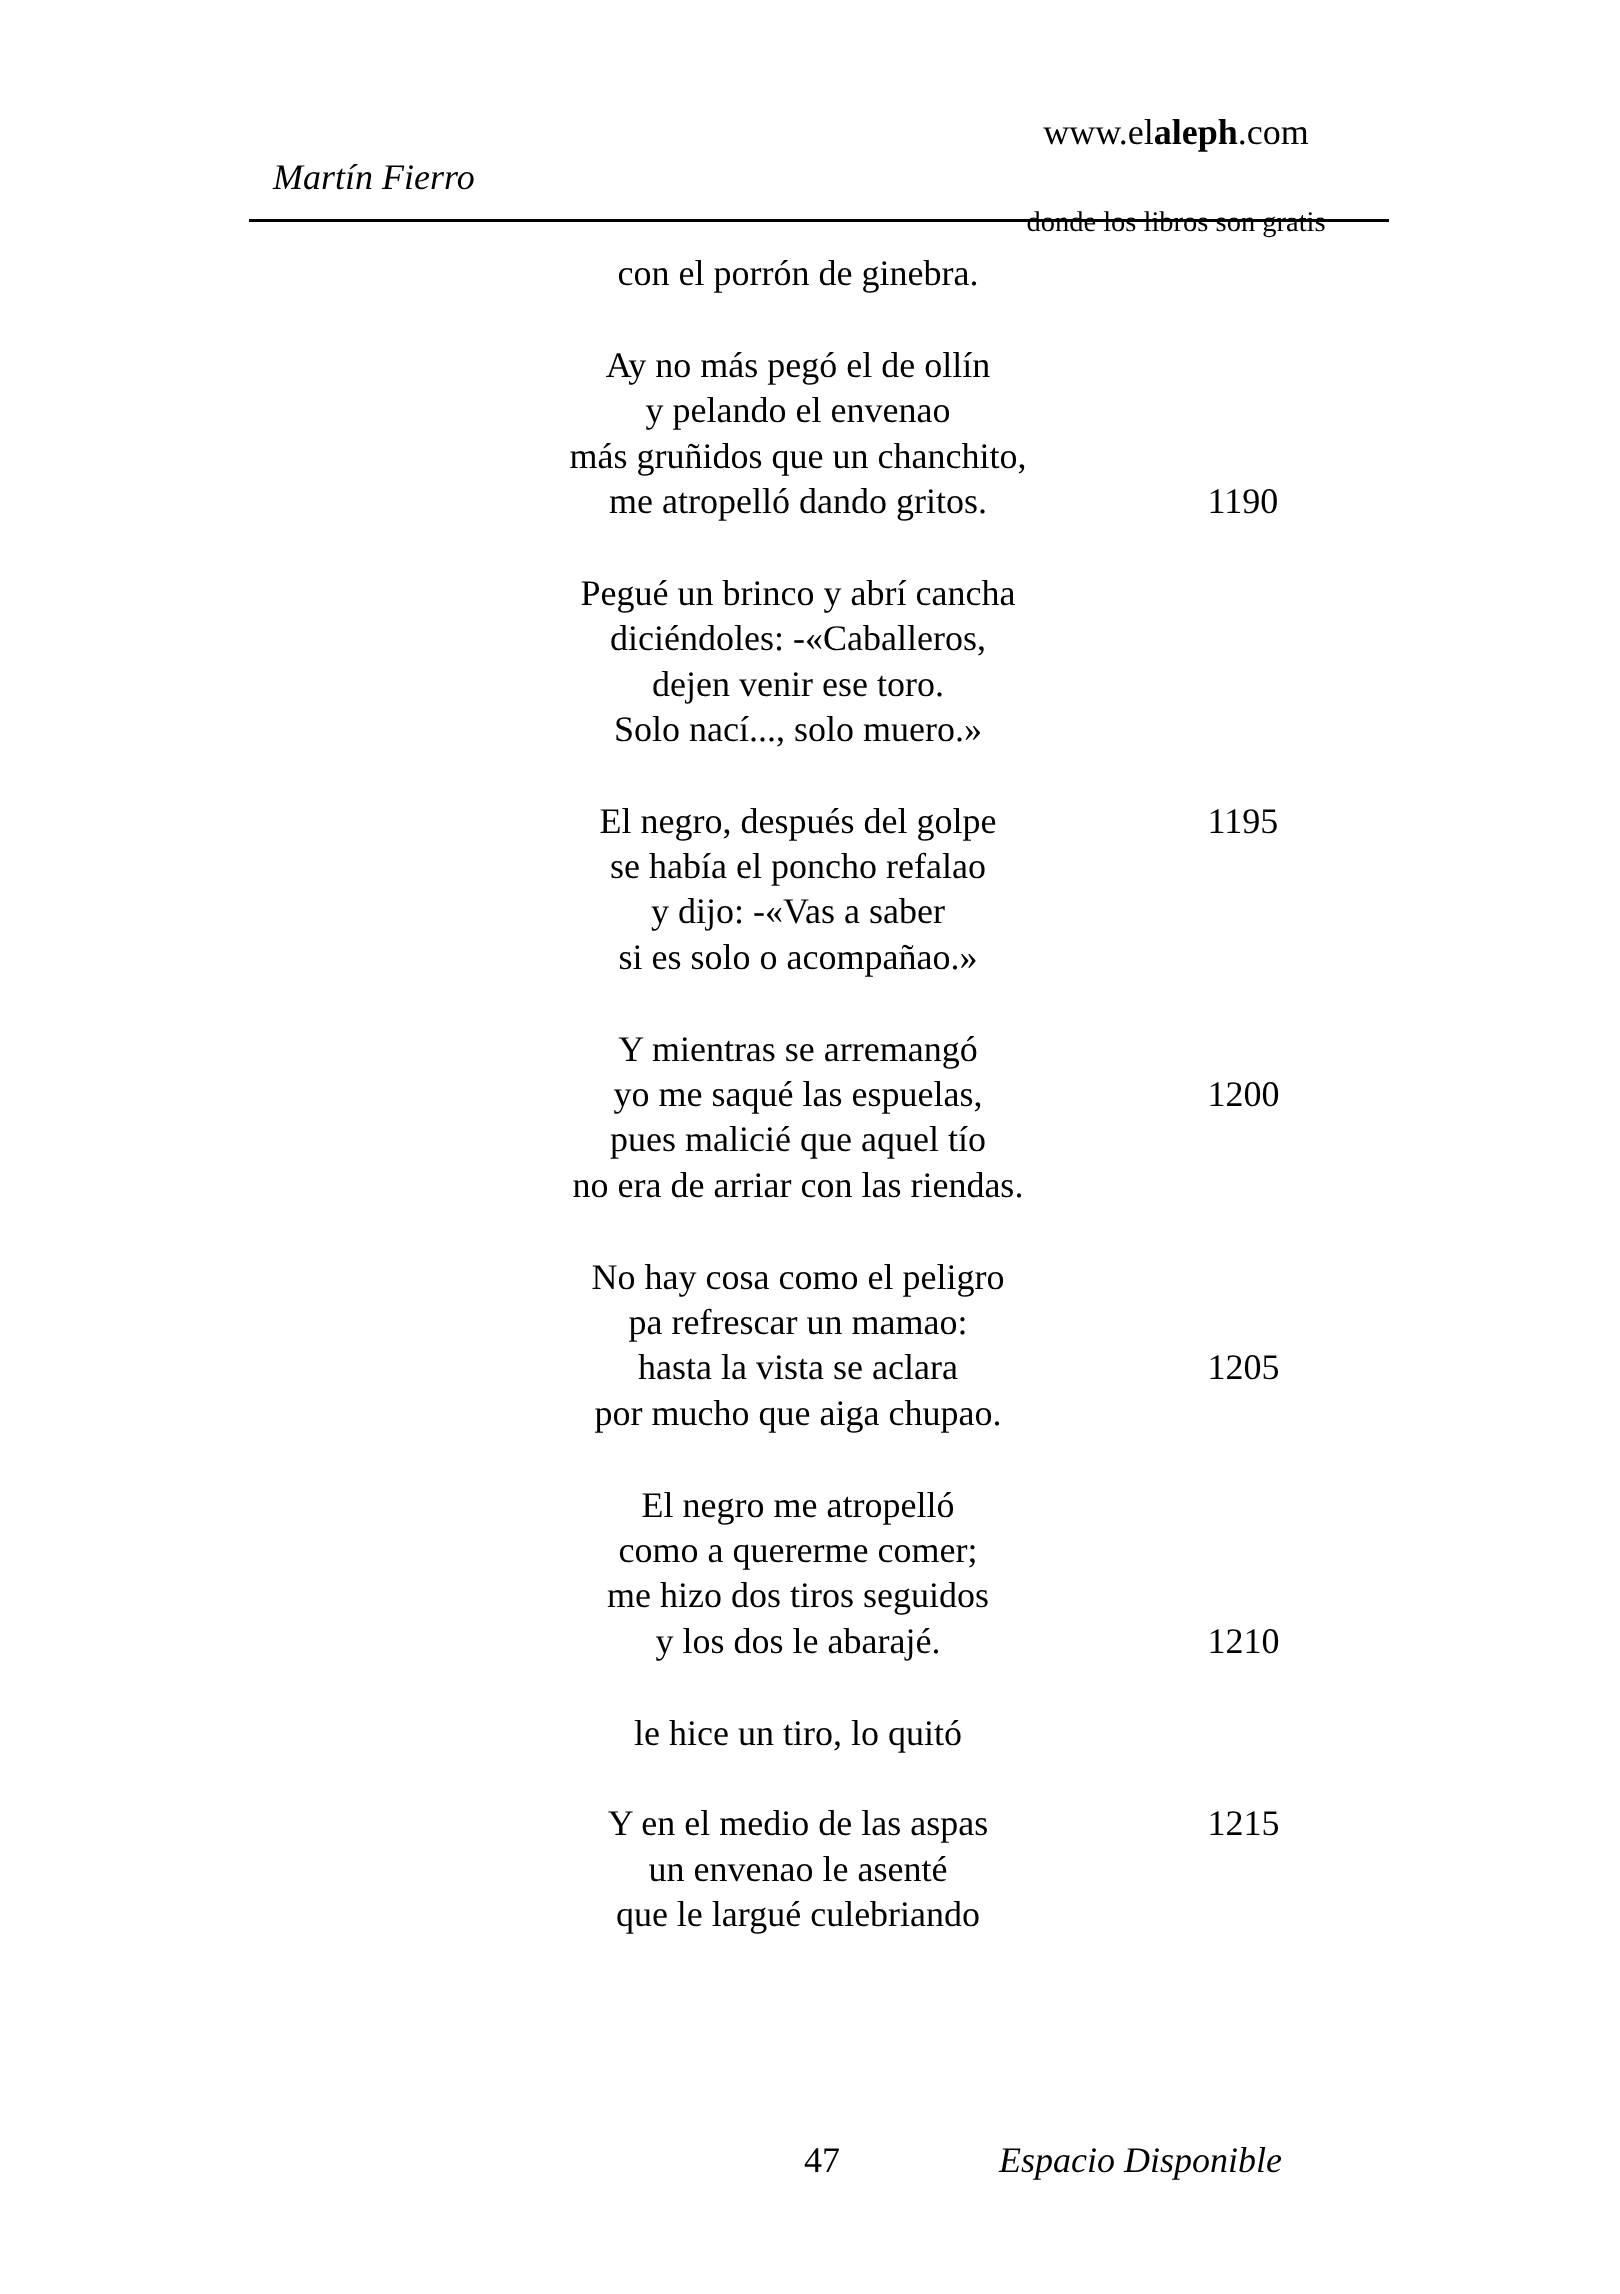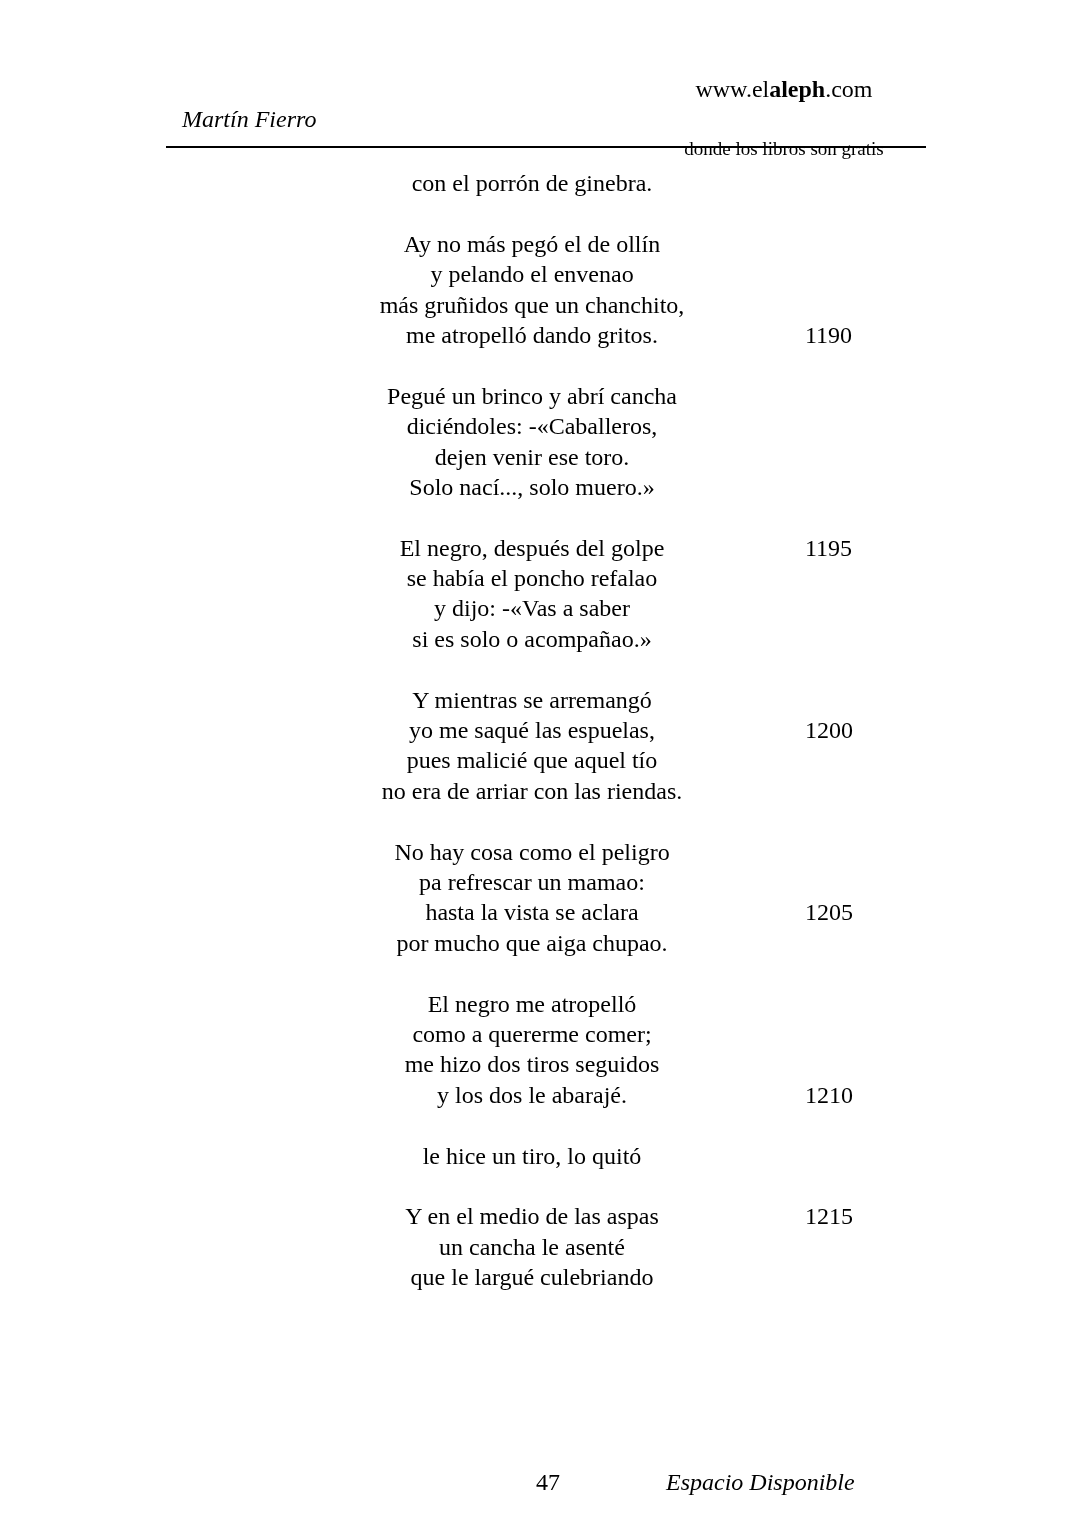--- a/index.html
+++ b/index.html
@@ -84,21 +84,20 @@
       top: 0;
       font-size: 24px;
       line-height: 30.4px;
     }
     .page-footer {
       position: absolute;
       left: 0;
       top: 1425px;
       width: 1080px;
       height: 40px;
-      margin-top: 41px;
     }
     .page-number {
       position: absolute;
       left: 536px;
       top: 0;
       font-size: 24px;
       line-height: 32px;
     }
     .footer-note {
       position: absolute;
@@ -158,21 +157,21 @@
       <div class="verse"><span>El negro me atropelló</span></div>
       <div class="verse"><span>como a quererme comer;</span></div>
       <div class="verse"><span>me hizo dos tiros seguidos</span></div>
       <div class="verse"><span>y los dos le abarajé.</span><span class="verse-number">1210</span></div>
     </div>
     <div class="stanza">
       <div class="verse"><span>le hice un tiro, lo quitó</span></div>
     </div>
     <div class="stanza">
       <div class="verse"><span>Y en el medio de las aspas</span><span class="verse-number">1215</span></div>
-      <div class="verse"><span>un cancha le asenté</span></div>
+      <div class="verse"><span>un envenao le asenté</span></div>
       <div class="verse"><span>que le largué culebriando</span></div>
     </div>
   </div>
 
 <div class="page-footer">
   <div class="page-number">47</div>
   <div class="footer-note">Espacio Disponible</div>
 </div>
 
 </body></html>

